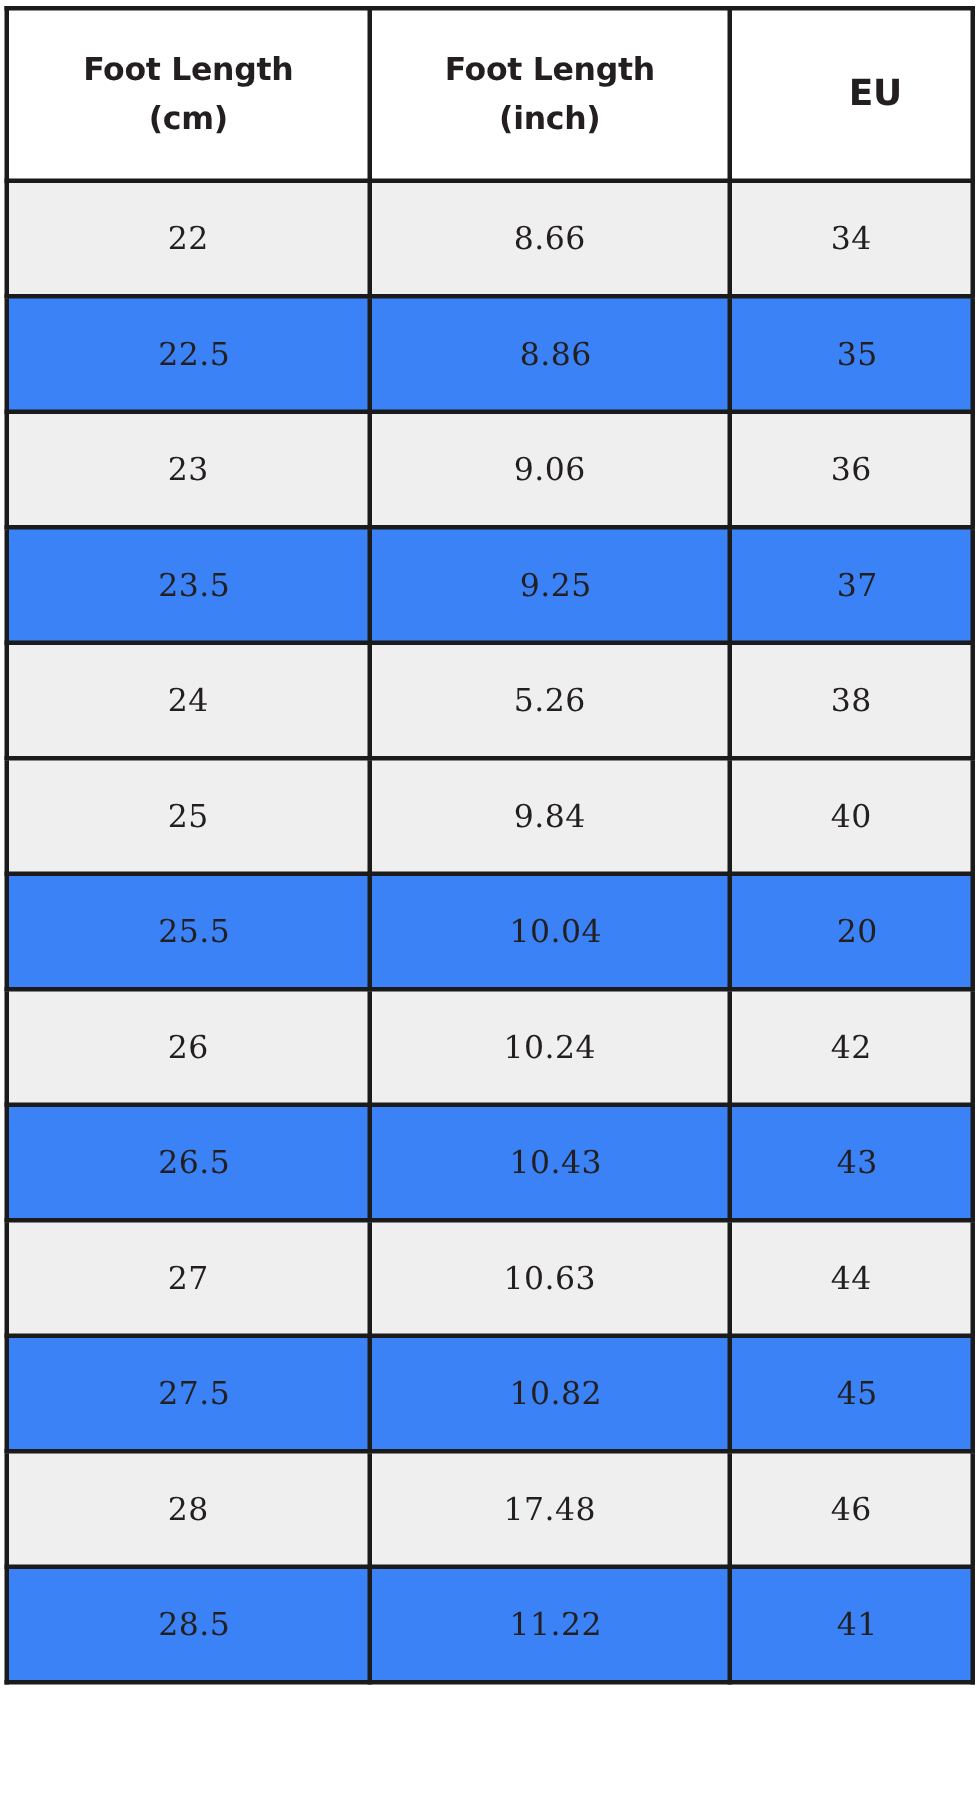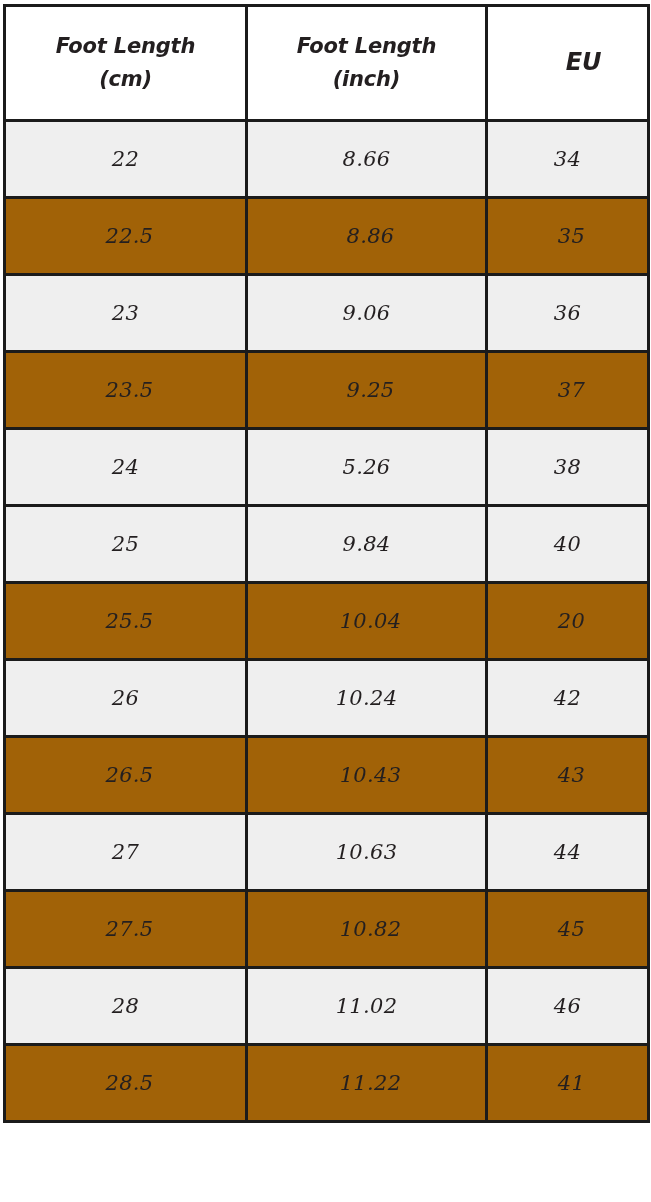--- a/index.html
+++ b/index.html
@@ -14,21 +14,20 @@
     overflow: hidden;
     font-family: "Liberation Sans", sans-serif;
     -webkit-font-smoothing: antialiased;
   }
 
   #size-chart {
     position: relative;
     width: 604px;
     height: 1202px;
     box-sizing: border-box;
-    font-style: italic;
   }
 
   
   .watermark {
     position: absolute;
     left: 0;
     top: 470px;
     width: 651px;
     height: 120px;
     display: flex;
@@ -87,21 +86,21 @@
 
   table.chart tbody td {
     height: 74px;
     font-family: "DejaVu Serif", serif;
     font-weight: 400;
     font-size: 21px;
     letter-spacing: 0.3px;
   }
 
   table.chart tbody tr.shade td { background: #efefef; }
-  table.chart tbody tr.plain td { background: #a16207; padding-left: 8px; }
+  table.chart tbody tr.plain td { background: #3b82f6; padding-left: 8px; }
 </style>
 </head>
 <body>
 
 <div id="size-chart">
 
   <div class="watermark">YOUR LOGO</div>
 
   <table class="chart">
     <colgroup>
@@ -175,21 +174,21 @@
           <td>10.63</td>
           <td>44</td>
         </tr>
         <tr class="plain">
           <td>27.5</td>
           <td>10.82</td>
           <td>45</td>
         </tr>
         <tr class="shade">
           <td>28</td>
-          <td>11.02</td>
+          <td>17.48</td>
           <td>46</td>
         </tr>
         <tr class="plain">
           <td>28.5</td>
           <td>11.22</td>
           <td>41</td>
         </tr>
       </tbody>
   </table>
 

